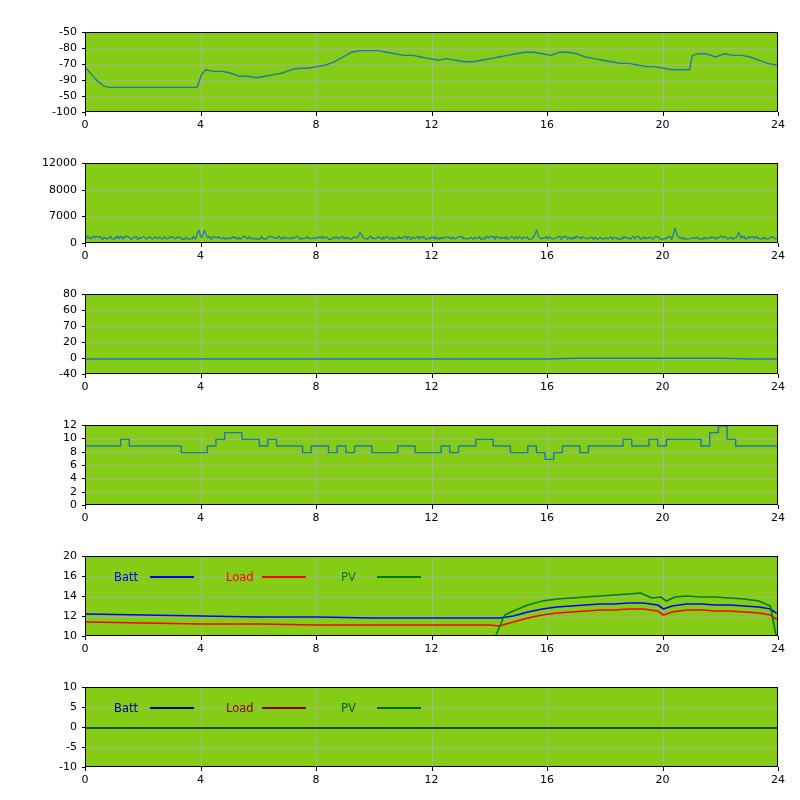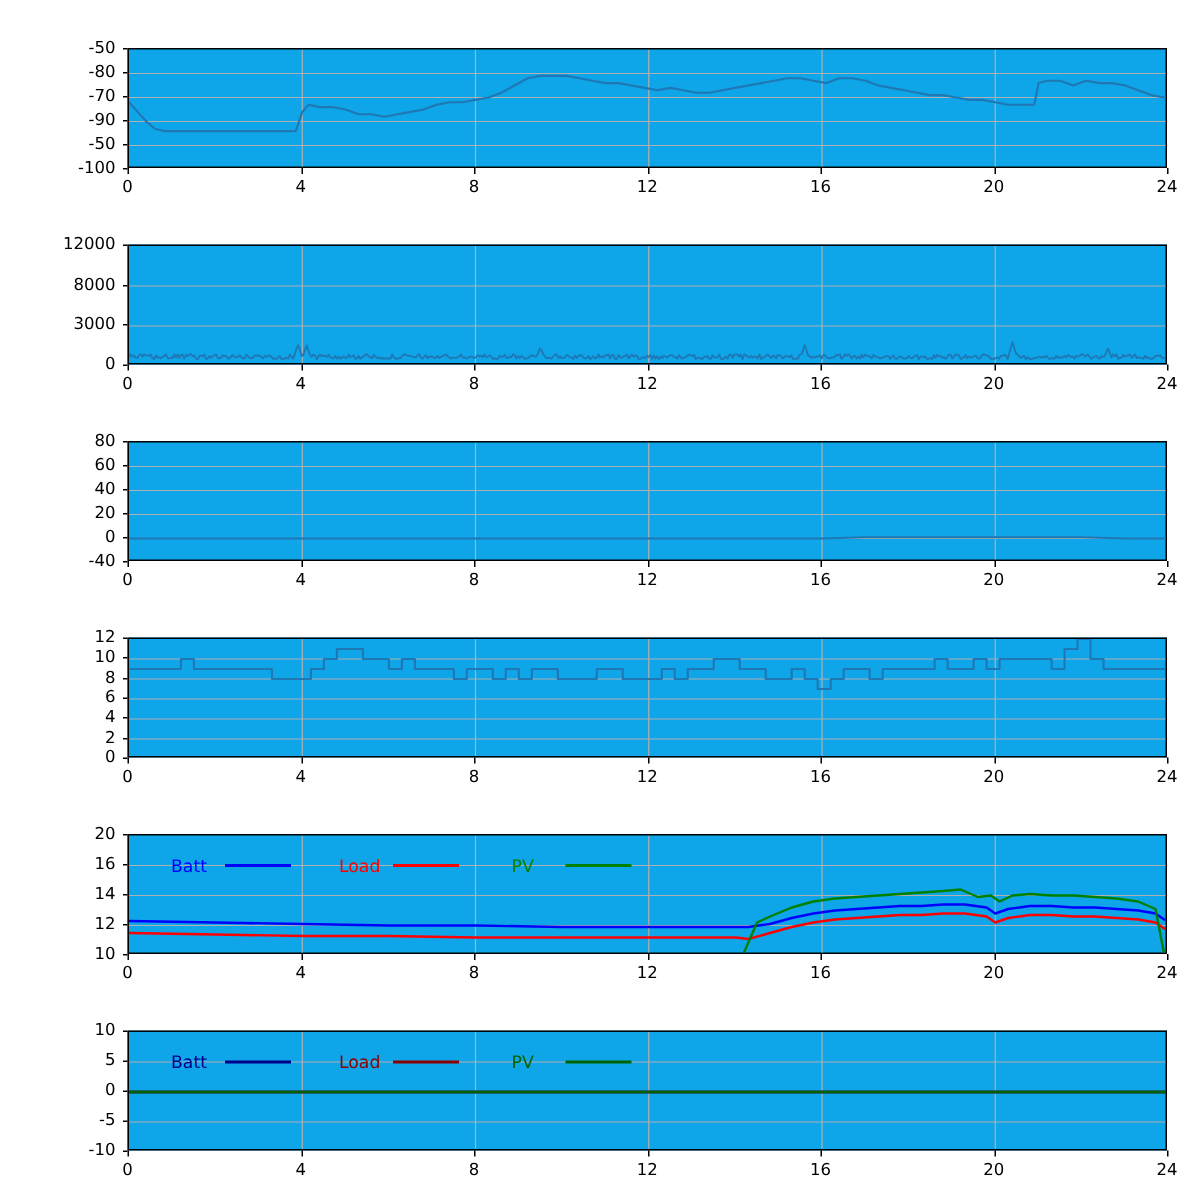--- a/index.html
+++ b/index.html
@@ -23,21 +23,21 @@
     position: absolute;
     text-align: center;
     font-size: 13.5px;
     color: #000;
     white-space: nowrap;
   }
   .plot-frame {
     position: absolute;
     border: 1px solid #000000;
     box-sizing: border-box;
-    background: #0ea5e9;
+    background: #84cc16;
     overflow: hidden;
   }
   .ylabel {
     position: absolute;
     font-size: 12px;
     transform-origin: center center;
     white-space: nowrap;
   }
   .ytick {
     position: absolute;
@@ -137,21 +137,21 @@
     <div class="xtick" style="left: 411.5px; top: 249px; width: 40px;">12</div>
     <div class="tickmark-x" style="left: 547px; top: 243px; height: 3.5px;"></div>
     <div class="xtick" style="left: 527px; top: 249px; width: 40px;">16</div>
     <div class="tickmark-x" style="left: 662.5px; top: 243px; height: 3.5px;"></div>
     <div class="xtick" style="left: 642.5px; top: 249px; width: 40px;">20</div>
     <div class="tickmark-x" style="left: 778px; top: 243px; height: 3.5px;"></div>
     <div class="xtick" style="left: 758px; top: 249px; width: 40px;">24</div>
     <div class="tickmark-y" style="left: 81.5px; top: 243px; width: 3.5px;"></div>
     <div class="ytick" style="left: 27px; top: 236px; width: 50px;">0</div>
     <div class="tickmark-y" style="left: 81.5px; top: 216.333px; width: 3.5px;"></div>
-    <div class="ytick" style="left: 27px; top: 209.333px; width: 50px;">3000</div>
+    <div class="ytick" style="left: 27px; top: 209.333px; width: 50px;">7000</div>
     <div class="tickmark-y" style="left: 81.5px; top: 189.667px; width: 3.5px;"></div>
     <div class="ytick" style="left: 27px; top: 182.667px; width: 50px;">8000</div>
     <div class="tickmark-y" style="left: 81.5px; top: 163px; width: 3.5px;"></div>
     <div class="ytick" style="left: 27px; top: 156px; width: 50px;">12000</div>
     <div class="panel-title" style="left: 85px; top: 272px; width: 693px;"></div>
     <div class="plot-frame" style="left: 85px; top: 294px; width: 693px; height: 80px;">
       <svg width="693" height="80">
         <line x1="115.5" x2="115.5" y1="0" y2="80" stroke="#b0b0b0" stroke-width="0.8"></line>
         <line x1="231" x2="231" y1="0" y2="80" stroke="#b0b0b0" stroke-width="0.8"></line>
         <line x1="346.5" x2="346.5" y1="0" y2="80" stroke="#b0b0b0" stroke-width="0.8"></line>
@@ -179,21 +179,21 @@
     <div class="xtick" style="left: 642.5px; top: 380px; width: 40px;">20</div>
     <div class="tickmark-x" style="left: 778px; top: 374px; height: 3.5px;"></div>
     <div class="xtick" style="left: 758px; top: 380px; width: 40px;">24</div>
     <div class="tickmark-y" style="left: 81.5px; top: 374px; width: 3.5px;"></div>
     <div class="ytick" style="left: 27px; top: 367px; width: 50px;">-40</div>
     <div class="tickmark-y" style="left: 81.5px; top: 358px; width: 3.5px;"></div>
     <div class="ytick" style="left: 27px; top: 351px; width: 50px;">0</div>
     <div class="tickmark-y" style="left: 81.5px; top: 342px; width: 3.5px;"></div>
     <div class="ytick" style="left: 27px; top: 335px; width: 50px;">20</div>
     <div class="tickmark-y" style="left: 81.5px; top: 326px; width: 3.5px;"></div>
-    <div class="ytick" style="left: 27px; top: 319px; width: 50px;">40</div>
+    <div class="ytick" style="left: 27px; top: 319px; width: 50px;">70</div>
     <div class="tickmark-y" style="left: 81.5px; top: 310px; width: 3.5px;"></div>
     <div class="ytick" style="left: 27px; top: 303px; width: 50px;">60</div>
     <div class="tickmark-y" style="left: 81.5px; top: 294px; width: 3.5px;"></div>
     <div class="ytick" style="left: 27px; top: 287px; width: 50px;">80</div>
     <div class="panel-title" style="left: 85px; top: 403px; width: 693px;"></div>
     <div class="plot-frame" style="left: 85px; top: 425px; width: 693px; height: 80px;">
       <svg width="693" height="80">
         <line x1="115.5" x2="115.5" y1="0" y2="80" stroke="#b0b0b0" stroke-width="0.8"></line>
         <line x1="231" x2="231" y1="0" y2="80" stroke="#b0b0b0" stroke-width="0.8"></line>
         <line x1="346.5" x2="346.5" y1="0" y2="80" stroke="#b0b0b0" stroke-width="0.8"></line>

